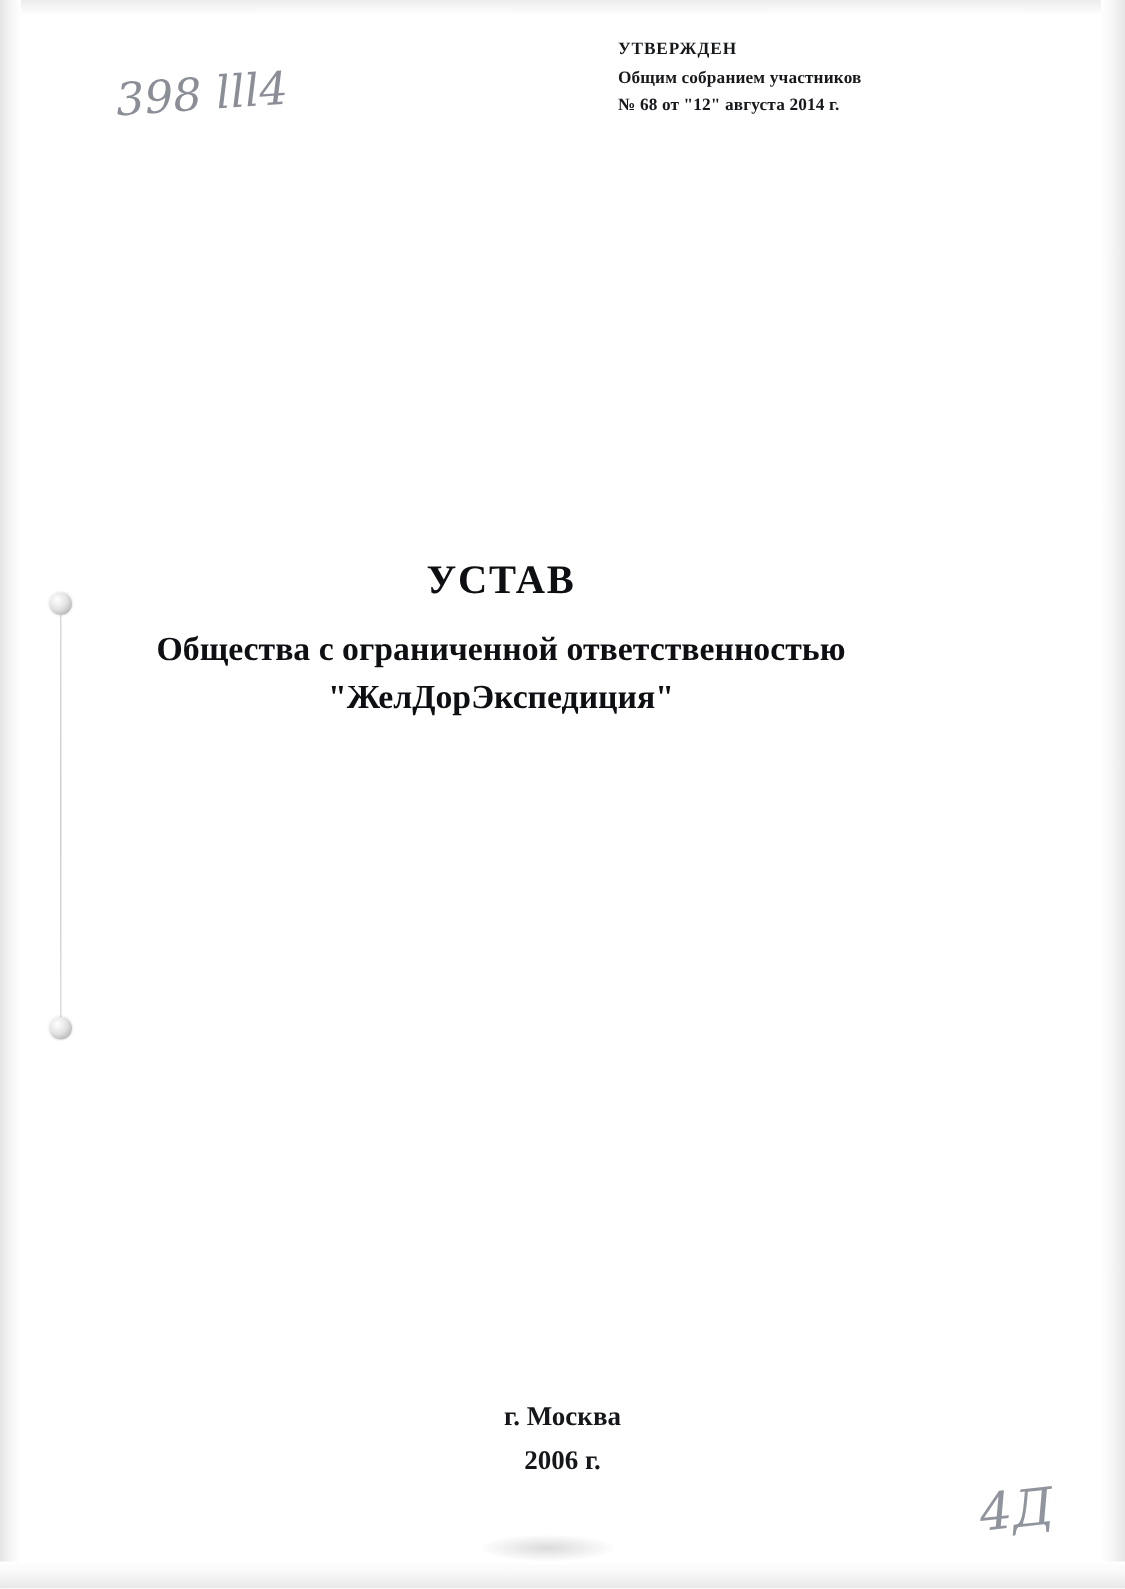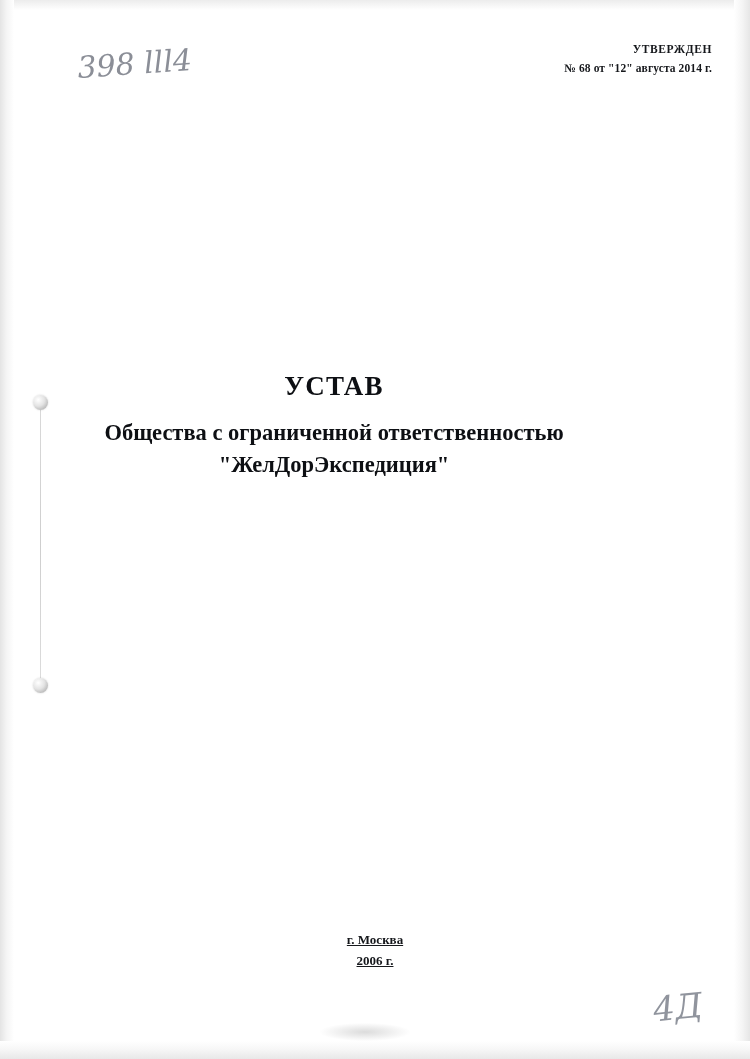--- a/index.html
+++ b/index.html
@@ -43,24 +43,24 @@
     position: absolute;
     left: 0; top: 0;
     width: 750px; height: 10px;
     background: linear-gradient(to bottom, #ececec 0%, #ffffff 100%);
     pointer-events: none;
   }
 
   
   .approval-block {
     position: absolute;
-    top: 40px;
+    top: 24px;
     right: 38px;
     width: 300px;
-    text-align: right;
+    text-align: left;
     font-size: 11.5px;
     font-weight: bold;
     line-height: 1.62;
     color: #16181c;
     letter-spacing: 0.1px;
   }
   .approval-block .ln-1 { letter-spacing: 0.6px; }
 
   
   .handwriting {
@@ -106,25 +106,24 @@
     line-height: 1.45;
   }
 
   
   .footer-block {
     position: absolute;
     top: 930px;
     left: 0;
     width: 750px;
     text-align: center;
-    font-size: 13px;
+    font-size: 18px;
     font-weight: bold;
     line-height: 1.6;
     color: #15171b;
-    text-decoration: underline;
   }
 
   
   .binding-hole {
     position: absolute;
     left: 33px;
     width: 15px;
     height: 15px;
     border-radius: 50%;
     background: radial-gradient(circle at 35% 32%, #ffffff 0%, #e3e3e3 45%, #b9b9b9 78%, #9a9a9a 100%);
@@ -174,20 +173,21 @@
 
   <div class="scan-edge-top"></div>
   <div class="scan-edge-left"></div>
   <div class="scan-edge-right"></div>
   <div class="scan-edge-bottom"></div>
 
   <div class="handwriting">398 lll4</div>
 
   <div class="approval-block">
     <div class="ln-1">УТВЕРЖДЕН</div>
+    <div>Общим собранием участников</div>
     <div>№ 68 от "12" августа 2014 г.</div>
   </div>
 
   <div class="binding-thread"></div>
   <div class="binding-hole top"></div>
   <div class="binding-hole bottom"></div>
 
   <div class="title-block">
     <div class="doc-title">УСТАВ</div>
     <div class="doc-subtitle">Общества с ограниченной ответственностью</div>

